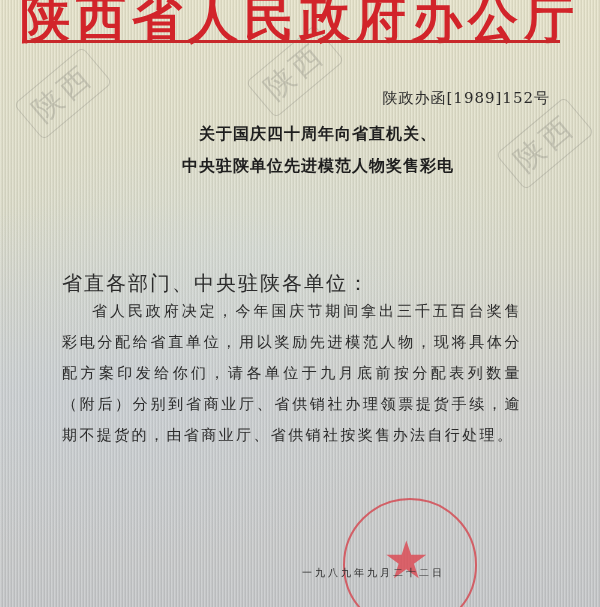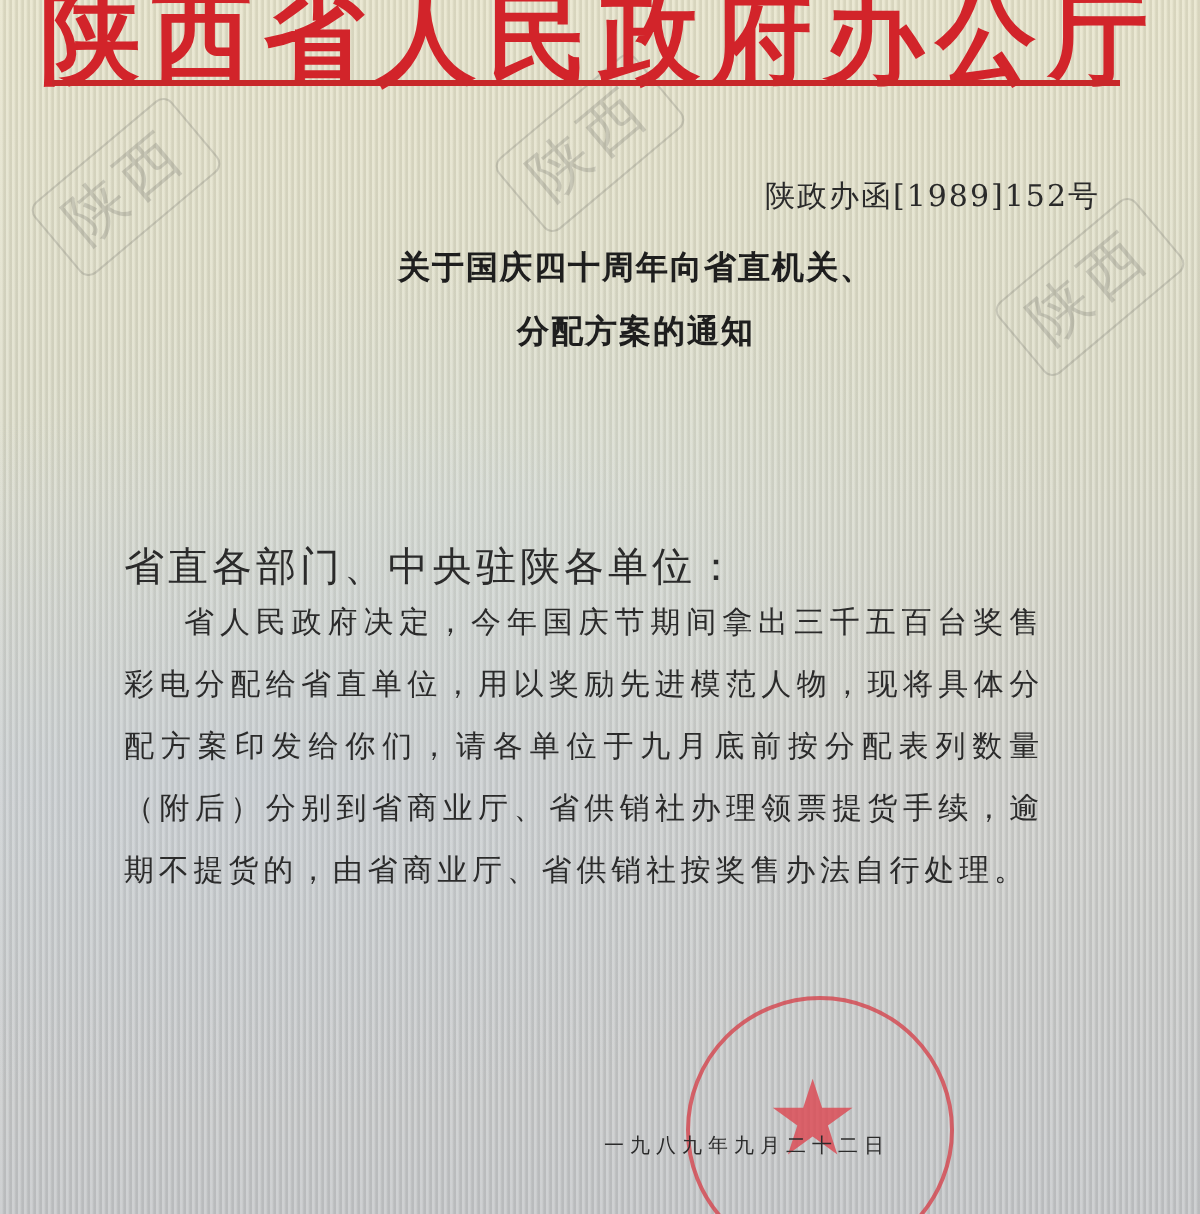--- a/index.html
+++ b/index.html
@@ -66,21 +66,21 @@
 <div class="watermark" style="left:250px; top:48px;">陕西</div>
 <div class="watermark" style="left:500px; top:120px;">陕西</div>
 
 <div class="header-title">陕西省人民政府办公厅</div>
 <div class="header-rule"></div>
 
 <div class="doc-number">陕政办函[1989]152号</div>
 
 <div class="title-block">
   <div class="title-line">关于国庆四十周年向省直机关、</div>
-  <div class="title-line">分配方案的通知</div>
+  <div class="title-line">中央驻陕单位先进模范人物奖售彩电</div>
 </div>
 
 <div class="salutation">省直各部门、中央驻陕各单位：</div>
 
 <div class="body-text">省人民政府决定，今年国庆节期间拿出三千五百台奖售彩电分配给省直单位，用以奖励先进模范人物，现将具体分配方案印发给你们，请各单位于九月底前按分配表列数量（附后）分别到省商业厅、省供销社办理领票提货手续，逾期不提货的，由省商业厅、省供销社按奖售办法自行处理。</div>
 
 <div class="seal">
   <div class="seal-star">★</div>
 </div>
 

